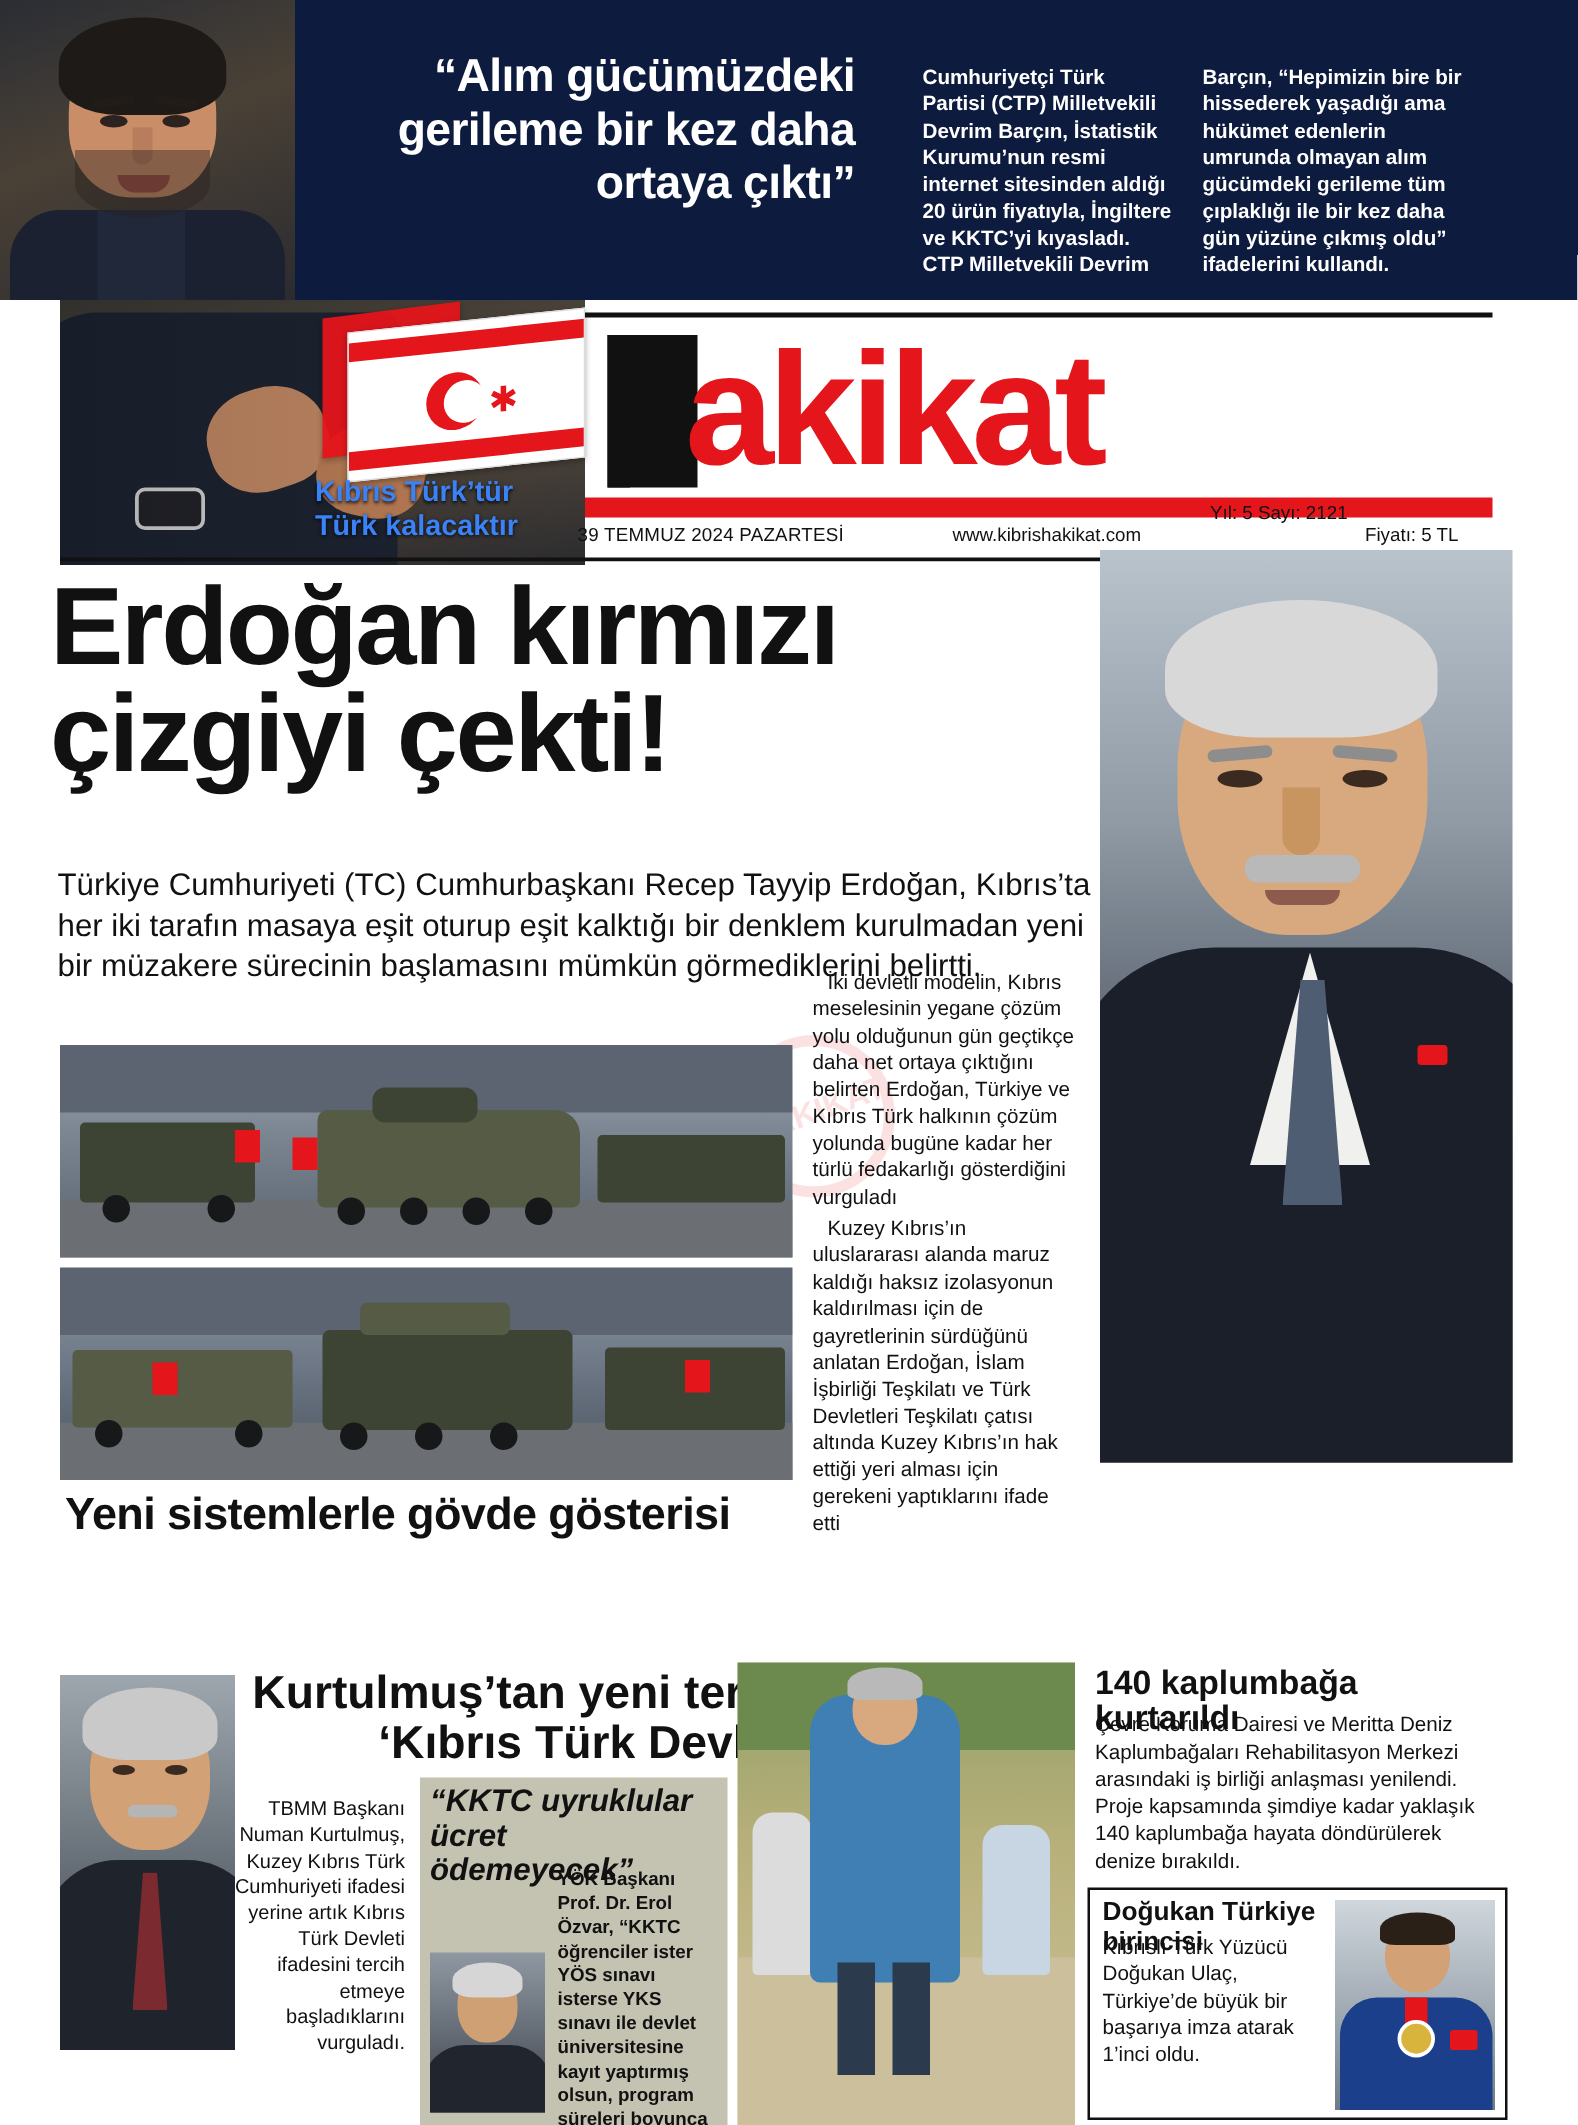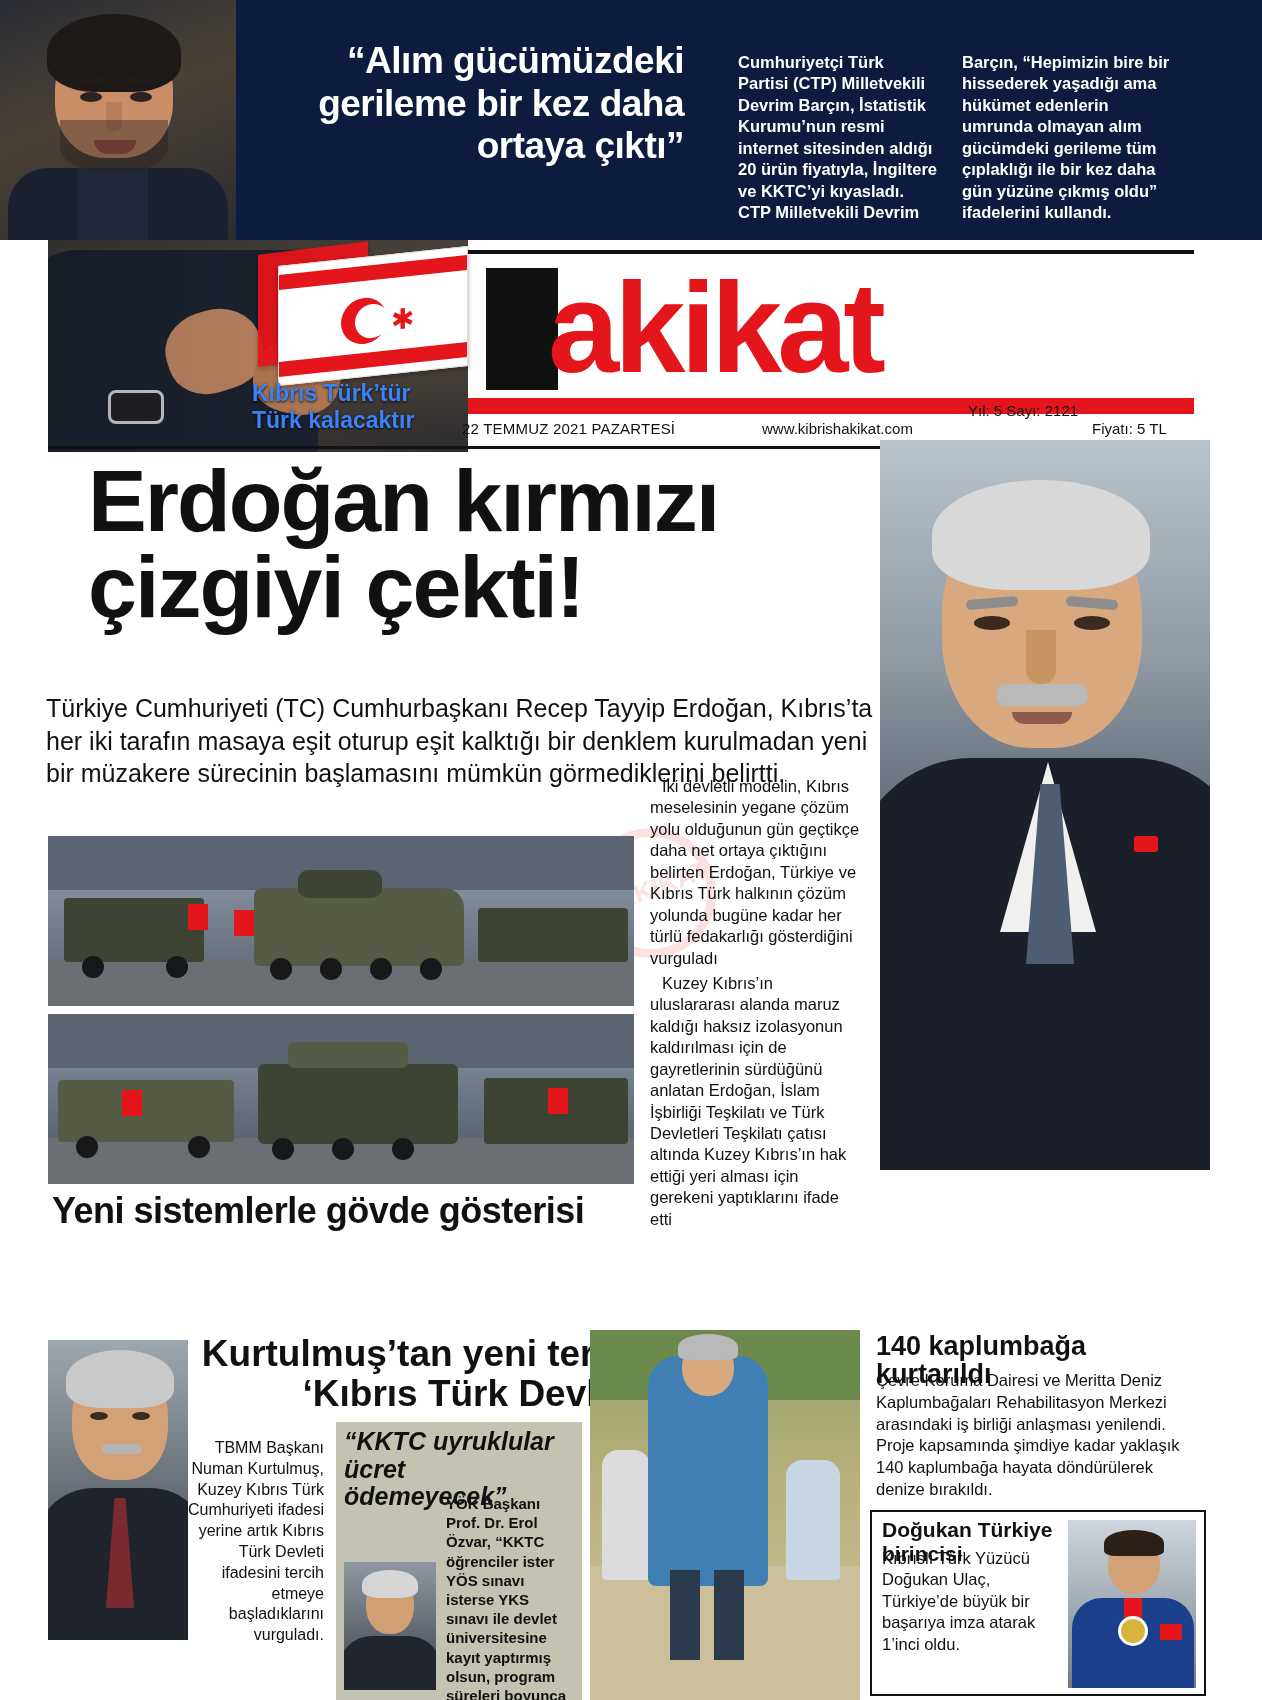--- a/index.html
+++ b/index.html
@@ -128,21 +128,21 @@
   .mh-fiyat{ position:absolute; left:1092px; top:180px; font-size:15px; color:#111;}
   .mh-rule-bottom { position:absolute; left:48px; top:206px; width:1146px; height:3px; background:#111;}
 
   
   .lead {
     position:absolute; left:0; top:452px; width:1262px; height:370px;
   }
   .lead-title {
     position:absolute; left:40px; top:6px; width:900px;
     font-weight:bold; font-size:88px; line-height:0.98;
-    letter-spacing:-2px; color:#111;margin-left:48px;
+    letter-spacing:-2px; color:#111;
   }
   .lead-sub {
     position:absolute; left:46px; top:240px; width:850px;
     font-size:25px; line-height:1.30; color:#111;
   }
   .erdogan-photo {
     position:absolute; left:880px; top:-10px; width:330px; height:730px;
     background:linear-gradient(180deg,#b9c3cc 0%, #8f9aa5 30%, #3c4350 70%, #20242c 100%);
     overflow:hidden;
   }
@@ -347,21 +347,21 @@
     </div>
     <div class="kibris-caption">Kıbrıs Türk’tür Türk kalacaktır</div>
 
     <div class="mh-rule-top"></div>
     <div class="logo-wrap">
       <div class="logo-h"></div>
       <div class="logo-text">akikat</div>
     </div>
     <div class="mh-redbar"></div>
 
-    <div class="mh-date">22 TEMMUZ 2021 PAZARTESİ</div>
+    <div class="mh-date">39 TEMMUZ 2024 PAZARTESİ</div>
     <div class="mh-site">www.kibrishakikat.com</div>
     <div class="mh-yil">Yıl: 5  Sayı: 2121</div>
     <div class="mh-fiyat">Fiyatı: 5 TL</div>
     <div class="mh-rule-bottom"></div>
   </div>
 
   <div class="lead">
     <div class="lead-title">Erdoğan kırmızı çizgiyi çekti!</div>
     <div class="lead-sub">Türkiye Cumhuriyeti (TC) Cumhurbaşkanı Recep Tayyip Erdoğan, Kıbrıs’ta her iki tarafın masaya eşit oturup eşit kalktığı bir denklem kurulmadan yeni bir müzakere sürecinin başlamasını mümkün görmediklerini belirtti.</div>
   </div>

